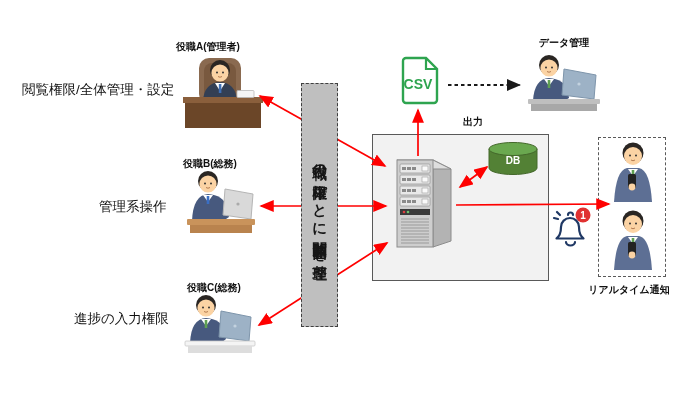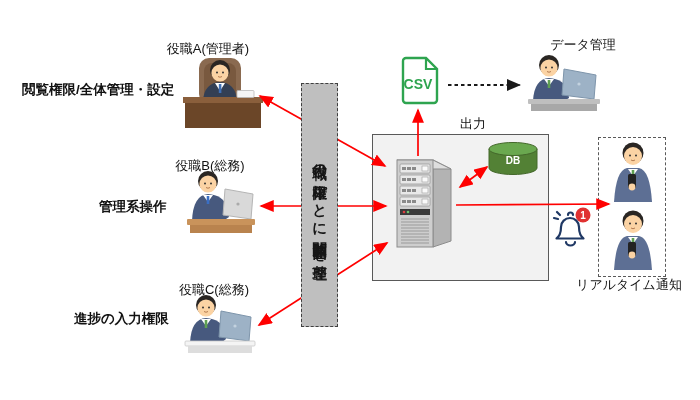--- a/index.html
+++ b/index.html
@@ -1,20 +1,20 @@
 <!DOCTYPE html>
 <html><head>
 <meta charset="utf-8">
 <style>
   * { margin:0; padding:0; box-sizing:border-box; }
   body { background:#ffffff; font-family:"Liberation Sans", sans-serif; }
   #canvas { position:relative; width:700px; height:400px; background:#ffffff; overflow:hidden; }
 
-  .lbl { position:absolute; color:#111; font-weight:400; font-size:13px; text-align:center; white-space:nowrap; }
-  .perm { position:absolute; color:#111; font-weight:700; font-size:13.5px; white-space:nowrap; }
+  .lbl { position:absolute; color:#111; font-weight:700; font-size:10px; text-align:center; white-space:nowrap; }
+  .perm { position:absolute; color:#111; font-weight:400; font-size:13.5px; white-space:nowrap; }
 
   #arrow-layer { position:absolute; left:0; top:0; width:700px; height:400px; z-index:3; pointer-events:none; }
 
   .server-panel { position:absolute; left:372px; top:134px; width:177px; height:147px;
                   background:#f2f2f2; border:1.3px solid #595959; z-index:1; }
   .center-note { position:absolute; left:301px; top:83px; width:37px; height:244px;
                  background:#bfbfbf; border:1.6px dashed #3f3f3f; z-index:4;
                  display:flex; align-items:center; justify-content:center; }
   .center-note span { writing-mode:vertical-rl; font-size:14.5px; font-weight:600; color:#161616;
                       letter-spacing:1.5px; line-height:1; }
@@ -103,22 +103,22 @@
     <circle cx="32" cy="9" r="7.5" fill="#e03131"></circle>
     <text x="32" y="12.5" text-anchor="middle" font-size="10" font-weight="bold" fill="#ffffff" font-family="Liberation Sans, sans-serif">1</text>
   </svg>
 
   <div class="lbl" style="left:147px; top:40px;  width:122px;">役職A(管理者)</div>
   <div class="lbl" style="left:149px; top:157px; width:122px;">役職B(総務)</div>
   <div class="lbl" style="left:153px; top:281px; width:122px;">役職C(総務)</div>
   <div class="perm" style="left:22px; top:81px;">閲覧権限/全体管理・設定</div>
   <div class="perm" style="left:74px; top:310px;">進捗の入力権限</div>
   <div class="perm" style="left:99px; top:198px;">管理系操作</div>
-  <div class="lbl" style="left:524px; top:36px; width:80px;margin-left:19px;">データ管理</div>
-  <div class="lbl" style="left:575px; top:276px; width:108px;">リアルタイム通知</div>
+  <div class="lbl" style="left:524px; top:36px; width:80px;">データ管理</div>
+  <div class="lbl" style="left:575px; top:283px; width:108px;">リアルタイム通知</div>
 
   <svg class="sprite" style="left:183px; top:55px;" width="80" height="74" viewBox="0 0 80 74">
     <rect x="16" y="3" width="42" height="46" rx="10" fill="#8a6a50"></rect>
     <rect x="21" y="8" width="32" height="38" rx="8" fill="#79593f"></rect>
     <circle cx="37" cy="15" r="10" fill="#2a2623"></circle>
     <circle cx="37" cy="18" r="8.6" fill="#fbd3a4"></circle>
     <circle cx="34" cy="17.5" r="1" fill="#333"></circle>
       <circle cx="40" cy="17.5" r="1" fill="#333"></circle>
     <path d="M35,21.5 q2,1.5 4,0" stroke="#a2663c" stroke-width="0.8" fill="none"></path>
     <path d="M20,46 Q21,28 37,27 Q53,28 54,46 Z" fill="#333f54"></path>

